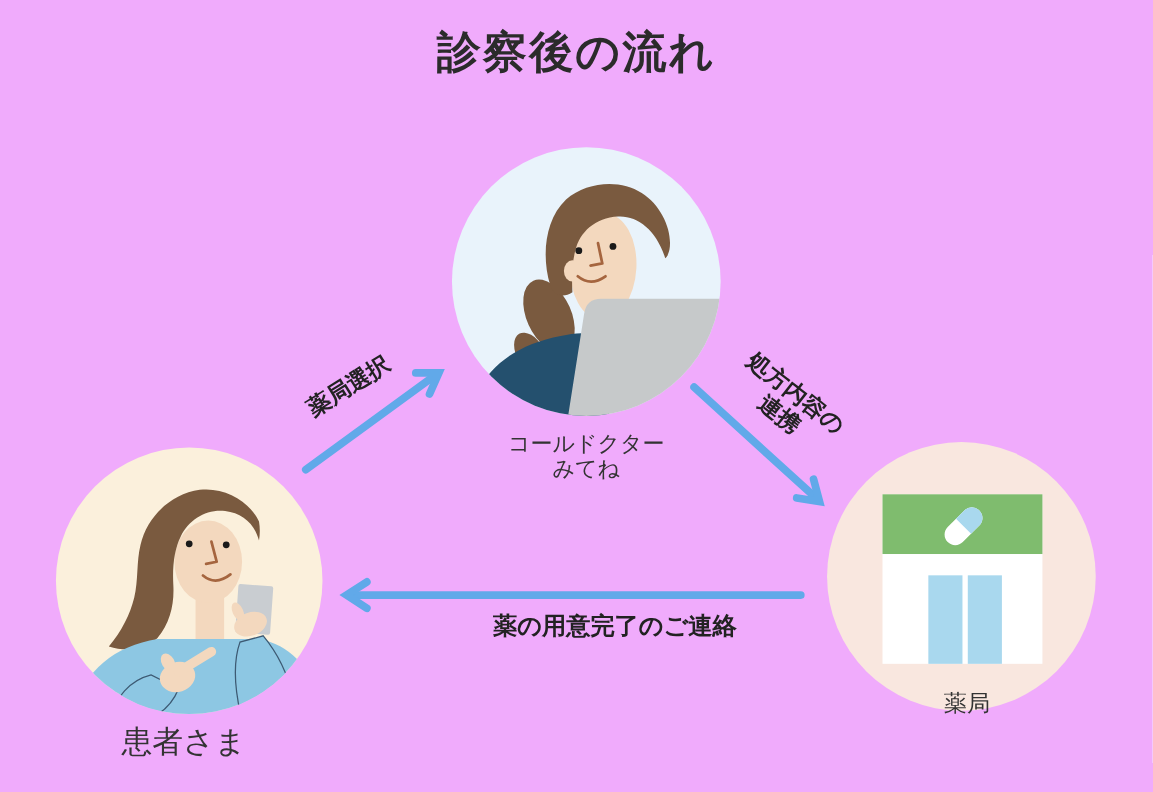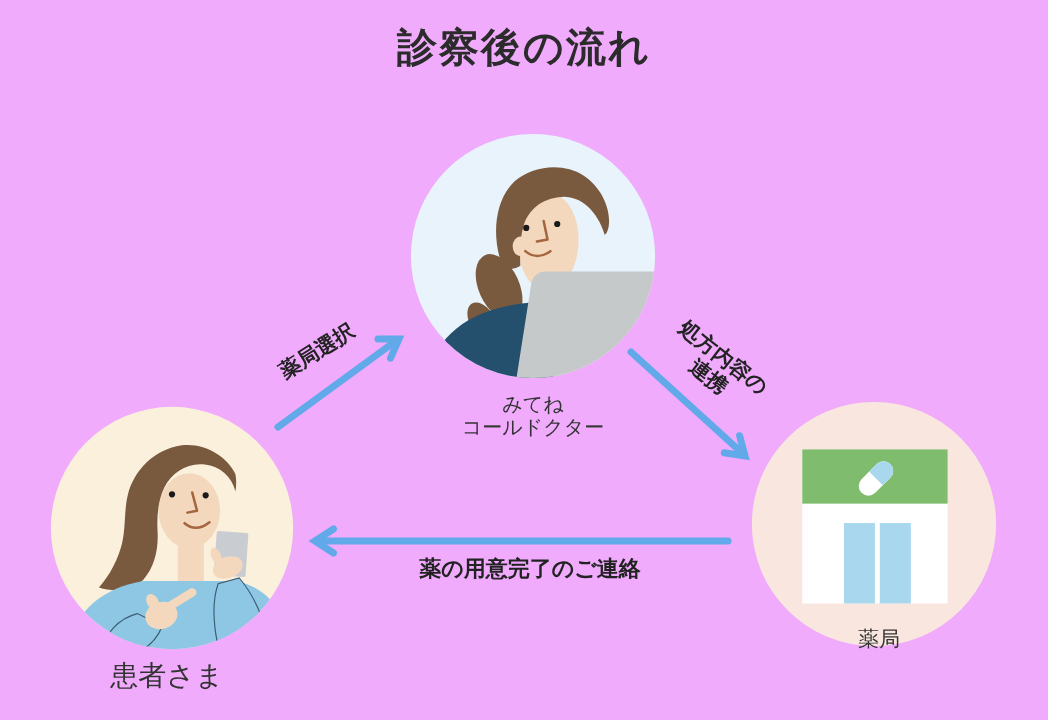--- a/index.html
+++ b/index.html
@@ -19,21 +19,21 @@
   }
   .lbl-doctor{top:393px;left:423px;width:220px;}
   .lbl-patient{top:664px;left:67px;width:200px;font-size:28px;}
   .lbl-pharmacy{top:628px;left:779px;width:200px;font-size:21px;}
   .arrow-label{
     position:absolute;color:#222222;font-weight:700;white-space:nowrap;
     transform-origin:center center;text-align:center;
   }
   .arrow-label-1{left:317px;top:351px;font-size:21px;transform:translate(-50%,-50%) rotate(-32deg);}
   .arrow-label-2{left:716px;top:367px;font-size:21px;line-height:24px;transform:translate(-50%,-50%) rotate(38deg);}
-  .arrow-label-3{left:530px;top:569px;font-size:22px;transform:translate(-50%,-50%);}
+  .arrow-label-3{left:559px;top:569px;font-size:22px;transform:translate(-50%,-50%);}
   .arrows-overlay{position:absolute;left:0;top:0;}
 </style>
 </head>
 <body>
 
 <div class="canvas">
 
   <div class="title">診察後の流れ</div>
 
   <svg class="arrows-overlay" width="1048" height="720" viewBox="0 0 1048 720">
@@ -80,22 +80,22 @@
           <circle cx="155" cy="97" r="3.2" fill="#1a1a1a"></circle>
           <path d="M 141 94 L 145 113 L 134 115" fill="none" stroke="#A5653F" stroke-width="2.6" stroke-linecap="round" stroke-linejoin="round"></path>
           <path d="M 122 125 Q 134 135 148 125" fill="none" stroke="#A5653F" stroke-width="2.6" stroke-linecap="round"></path>
           <path d="M 18 262 C 28 214 60 190 106 181 C 120 178 132 178 142 178 L 152 262 Z" fill="#24506E"></path>
           <path d="M 112 262 L 128 160 Q 130 146 144 146 L 262 146 L 262 262 Z" fill="#C6C9CA"></path>
         </g>
       </g>
     </svg>
   </div>
   <div class="node-label lbl-doctor">
+    <div>コールドクター</div>
     <div>みてね</div>
-    <div>コールドクター</div>
   </div>
 
   <div class="node" style="left:47px;top:403px;">
     <svg width="250" height="250" viewBox="0 0 260 260">
       <defs>
           <clipPath id="clipPat">
             <circle cx="130" cy="130" r="126"></circle>
           </clipPath>
         </defs>
       <circle cx="130" cy="130" r="126" fill="#FBF0DC"></circle>

